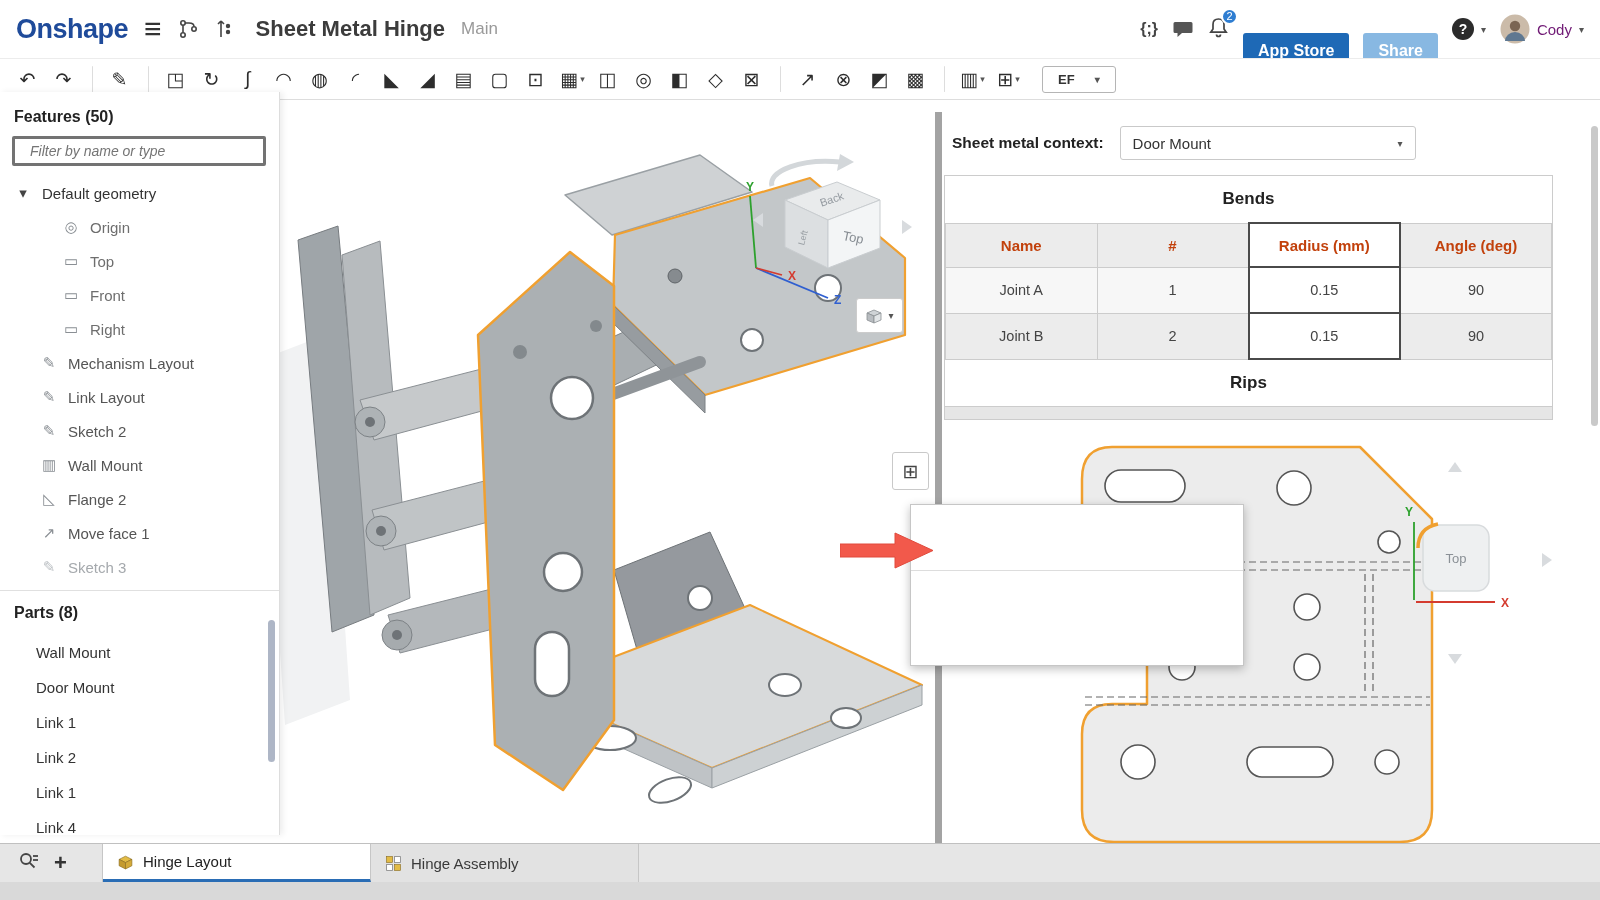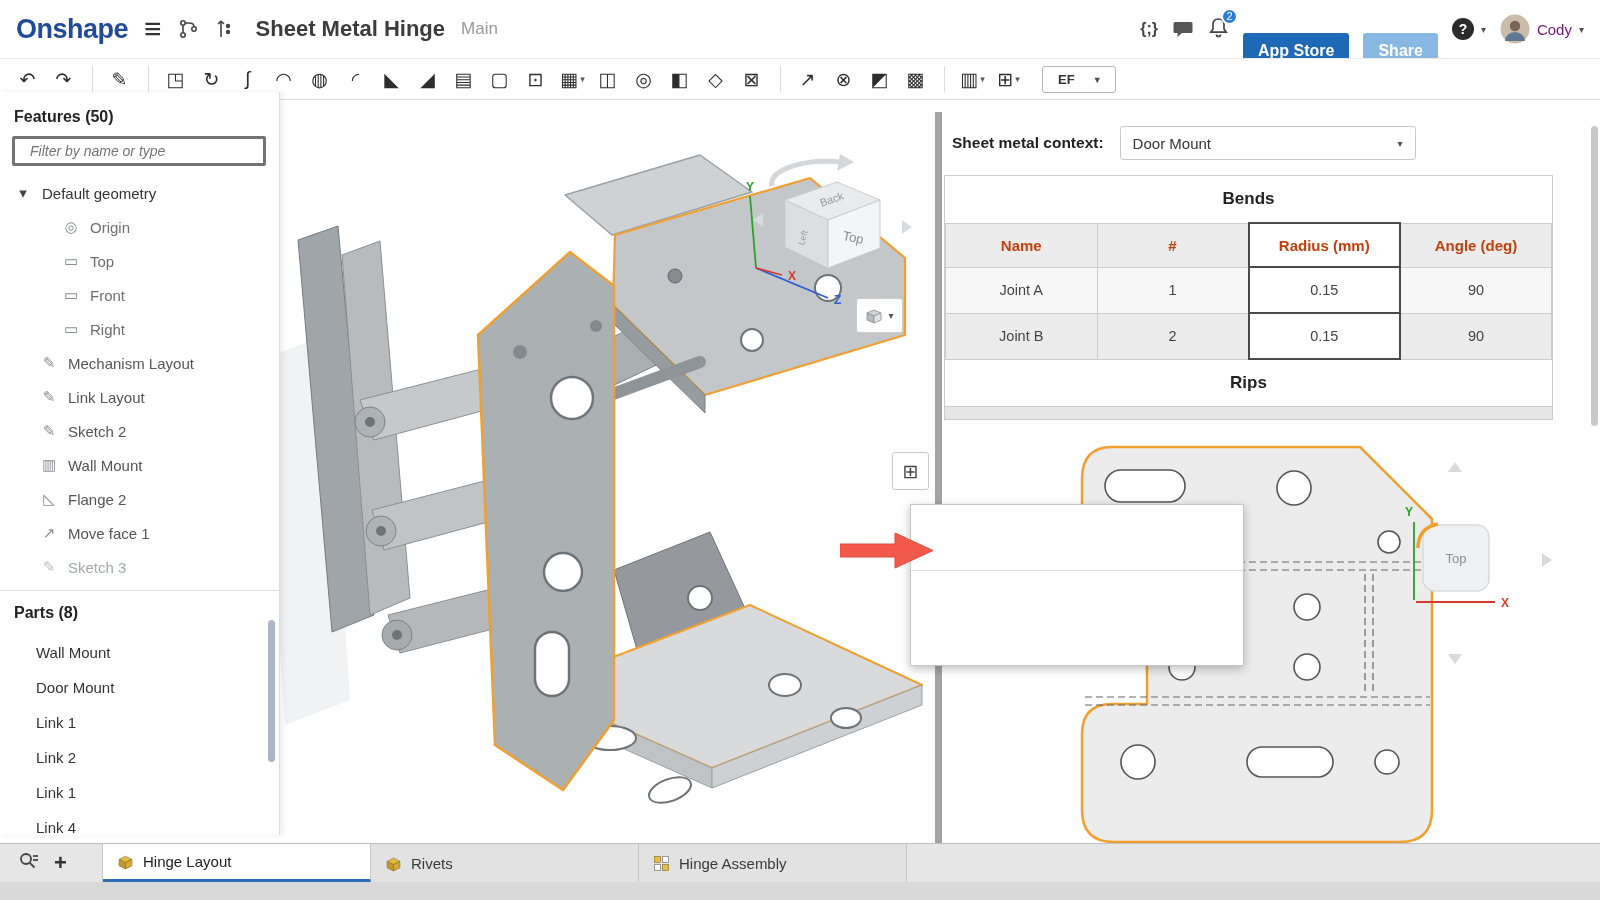--- a/index.html
+++ b/index.html
@@ -528,29 +528,20 @@
       <div class="tab active">
           <svg width="17" height="17" viewBox="0 0 16 16">
             <polygon points="2,6 8,3 14,6 8,9" fill="#e3bc45" stroke="#8a6d1f" stroke-width="0.6"></polygon>
             <polygon points="2,6 8,9 8,15 2,12" fill="#c49a2e" stroke="#8a6d1f" stroke-width="0.6"></polygon>
             <polygon points="8,9 14,6 14,12 8,15" fill="#d4aa38" stroke="#8a6d1f" stroke-width="0.6"></polygon>
           </svg>
 
           <span>Hinge Layout</span>
         </div>
         <div class="tab">
-          <svg width="17" height="17" viewBox="0 0 16 16">
-            <polygon points="2,6 8,3 14,6 8,9" fill="#e3bc45" stroke="#8a6d1f" stroke-width="0.6"></polygon>
-            <polygon points="2,6 8,9 8,15 2,12" fill="#c49a2e" stroke="#8a6d1f" stroke-width="0.6"></polygon>
-            <polygon points="8,9 14,6 14,12 8,15" fill="#d4aa38" stroke="#8a6d1f" stroke-width="0.6"></polygon>
-          </svg>
-
-          <span>Rivets</span>
-        </div>
-        <div class="tab">
 
           <svg width="17" height="17" viewBox="0 0 16 16">
             <rect x="1.5" y="1.5" width="5.5" height="5.5" fill="#e3bc45" stroke="#8a6d1f" stroke-width="0.6"></rect>
             <rect x="9" y="1.5" width="5.5" height="5.5" fill="#fff" stroke="#888" stroke-width="0.8"></rect>
             <rect x="1.5" y="9" width="5.5" height="5.5" fill="#fff" stroke="#888" stroke-width="0.8"></rect>
             <rect x="9" y="9" width="5.5" height="5.5" fill="#e3bc45" stroke="#8a6d1f" stroke-width="0.6"></rect>
           </svg>
           <span>Hinge Assembly</span>
         </div>
     </div>

